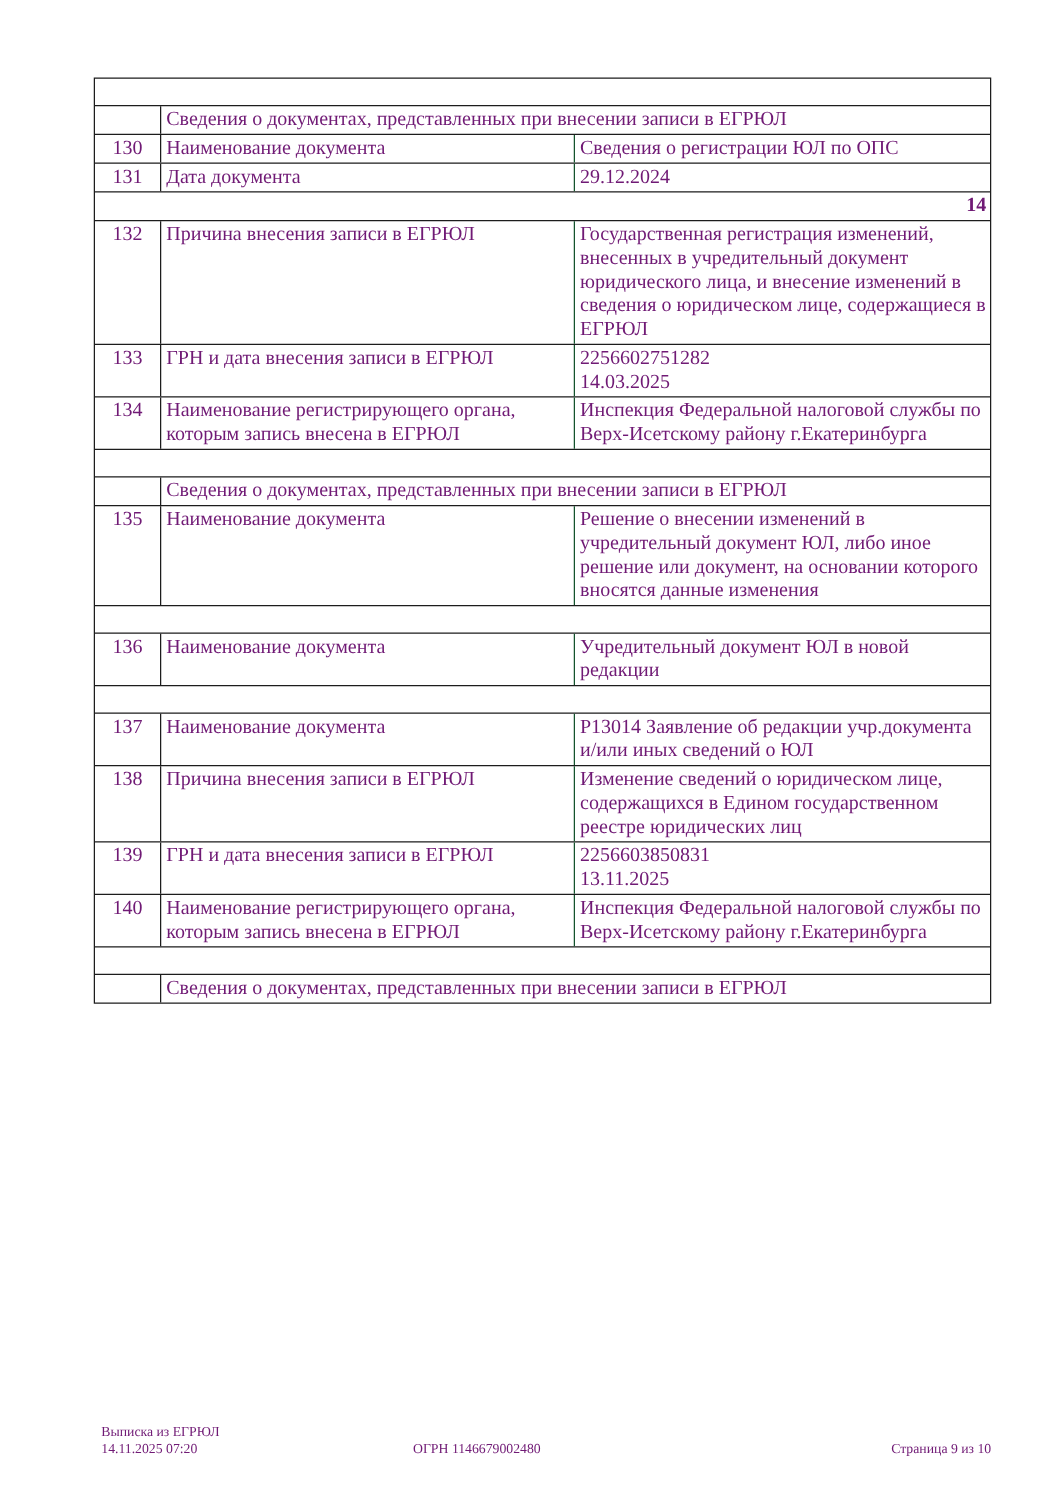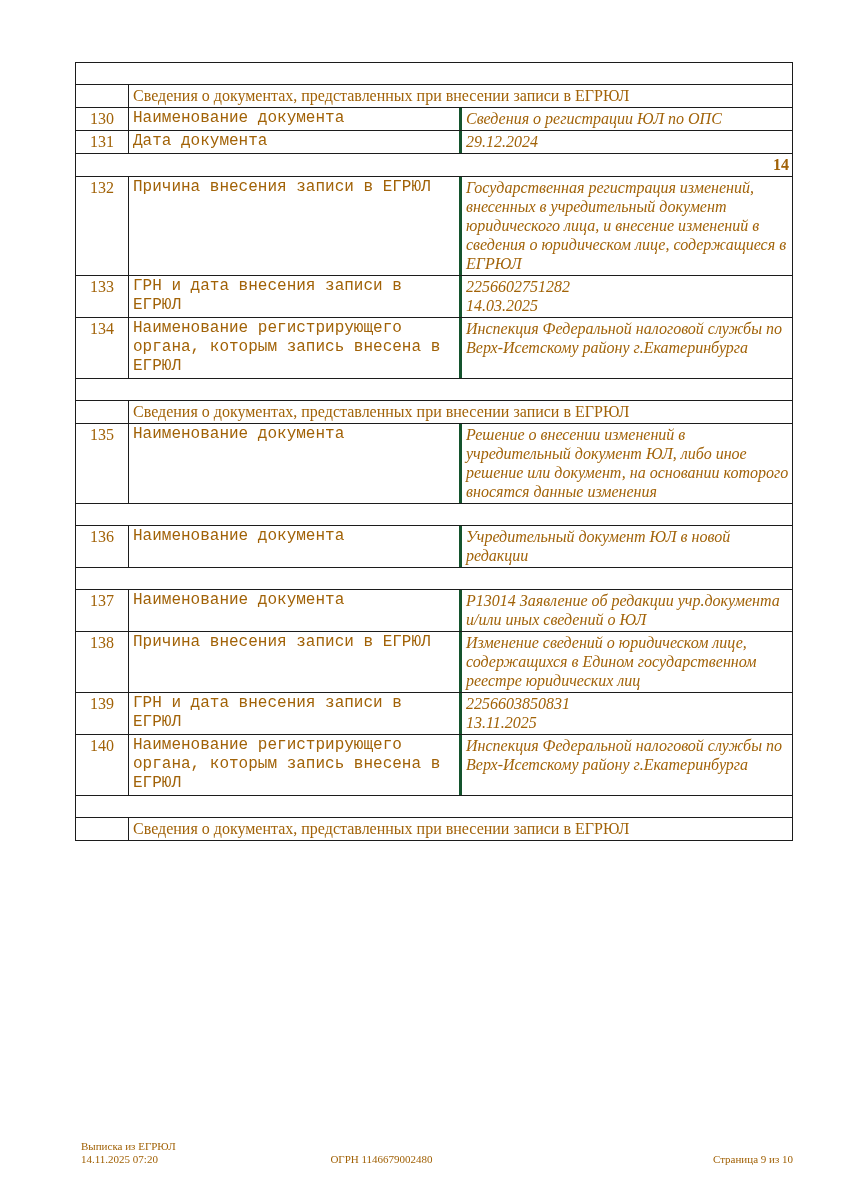--- a/index.html
+++ b/index.html
@@ -2,21 +2,21 @@
 <html><head>
 <meta charset="utf-8">
 <style>
   html, body { margin: 0; padding: 0; background: #ffffff; }
   .page {
     position: relative;
     width: 848px;
     height: 1200px;
     background: #ffffff;
     font-family: "Liberation Serif", serif;
-    color: #a16207;
+    color: #701a75;
     overflow: hidden;
   }
   .doc-table {
     position: absolute;
     left: 75px;
     top: 62px;
     width: 716px;
     border: 1px solid #1c1c1c;
     font-size: 16px;
     line-height: 19px;
@@ -28,28 +28,26 @@
     width: 52px;
     flex: 0 0 52px;
     text-align: center;
     padding-left: 0;
     padding-right: 0;
   }
   .c-label {
     width: 331px;
     flex: 0 0 331px;
     border-left: 1px solid #1c1c1c;
-    font-family: Liberation Mono, monospace;
   }
   .c-value {
     flex: 1 1 auto;
-    border-left: 3px solid #14532d;
+    border-left: 1px solid #14532d;
     white-space: pre-line;
     min-width: 0;
-    font-style: italic;
   }
   .c-span {
     flex: 1 1 auto;
     border-left: 1px solid #1c1c1c;
     min-width: 0;
   }
   .c-full {
     flex: 1 1 auto;
     text-align: right;
     font-weight: bold;

